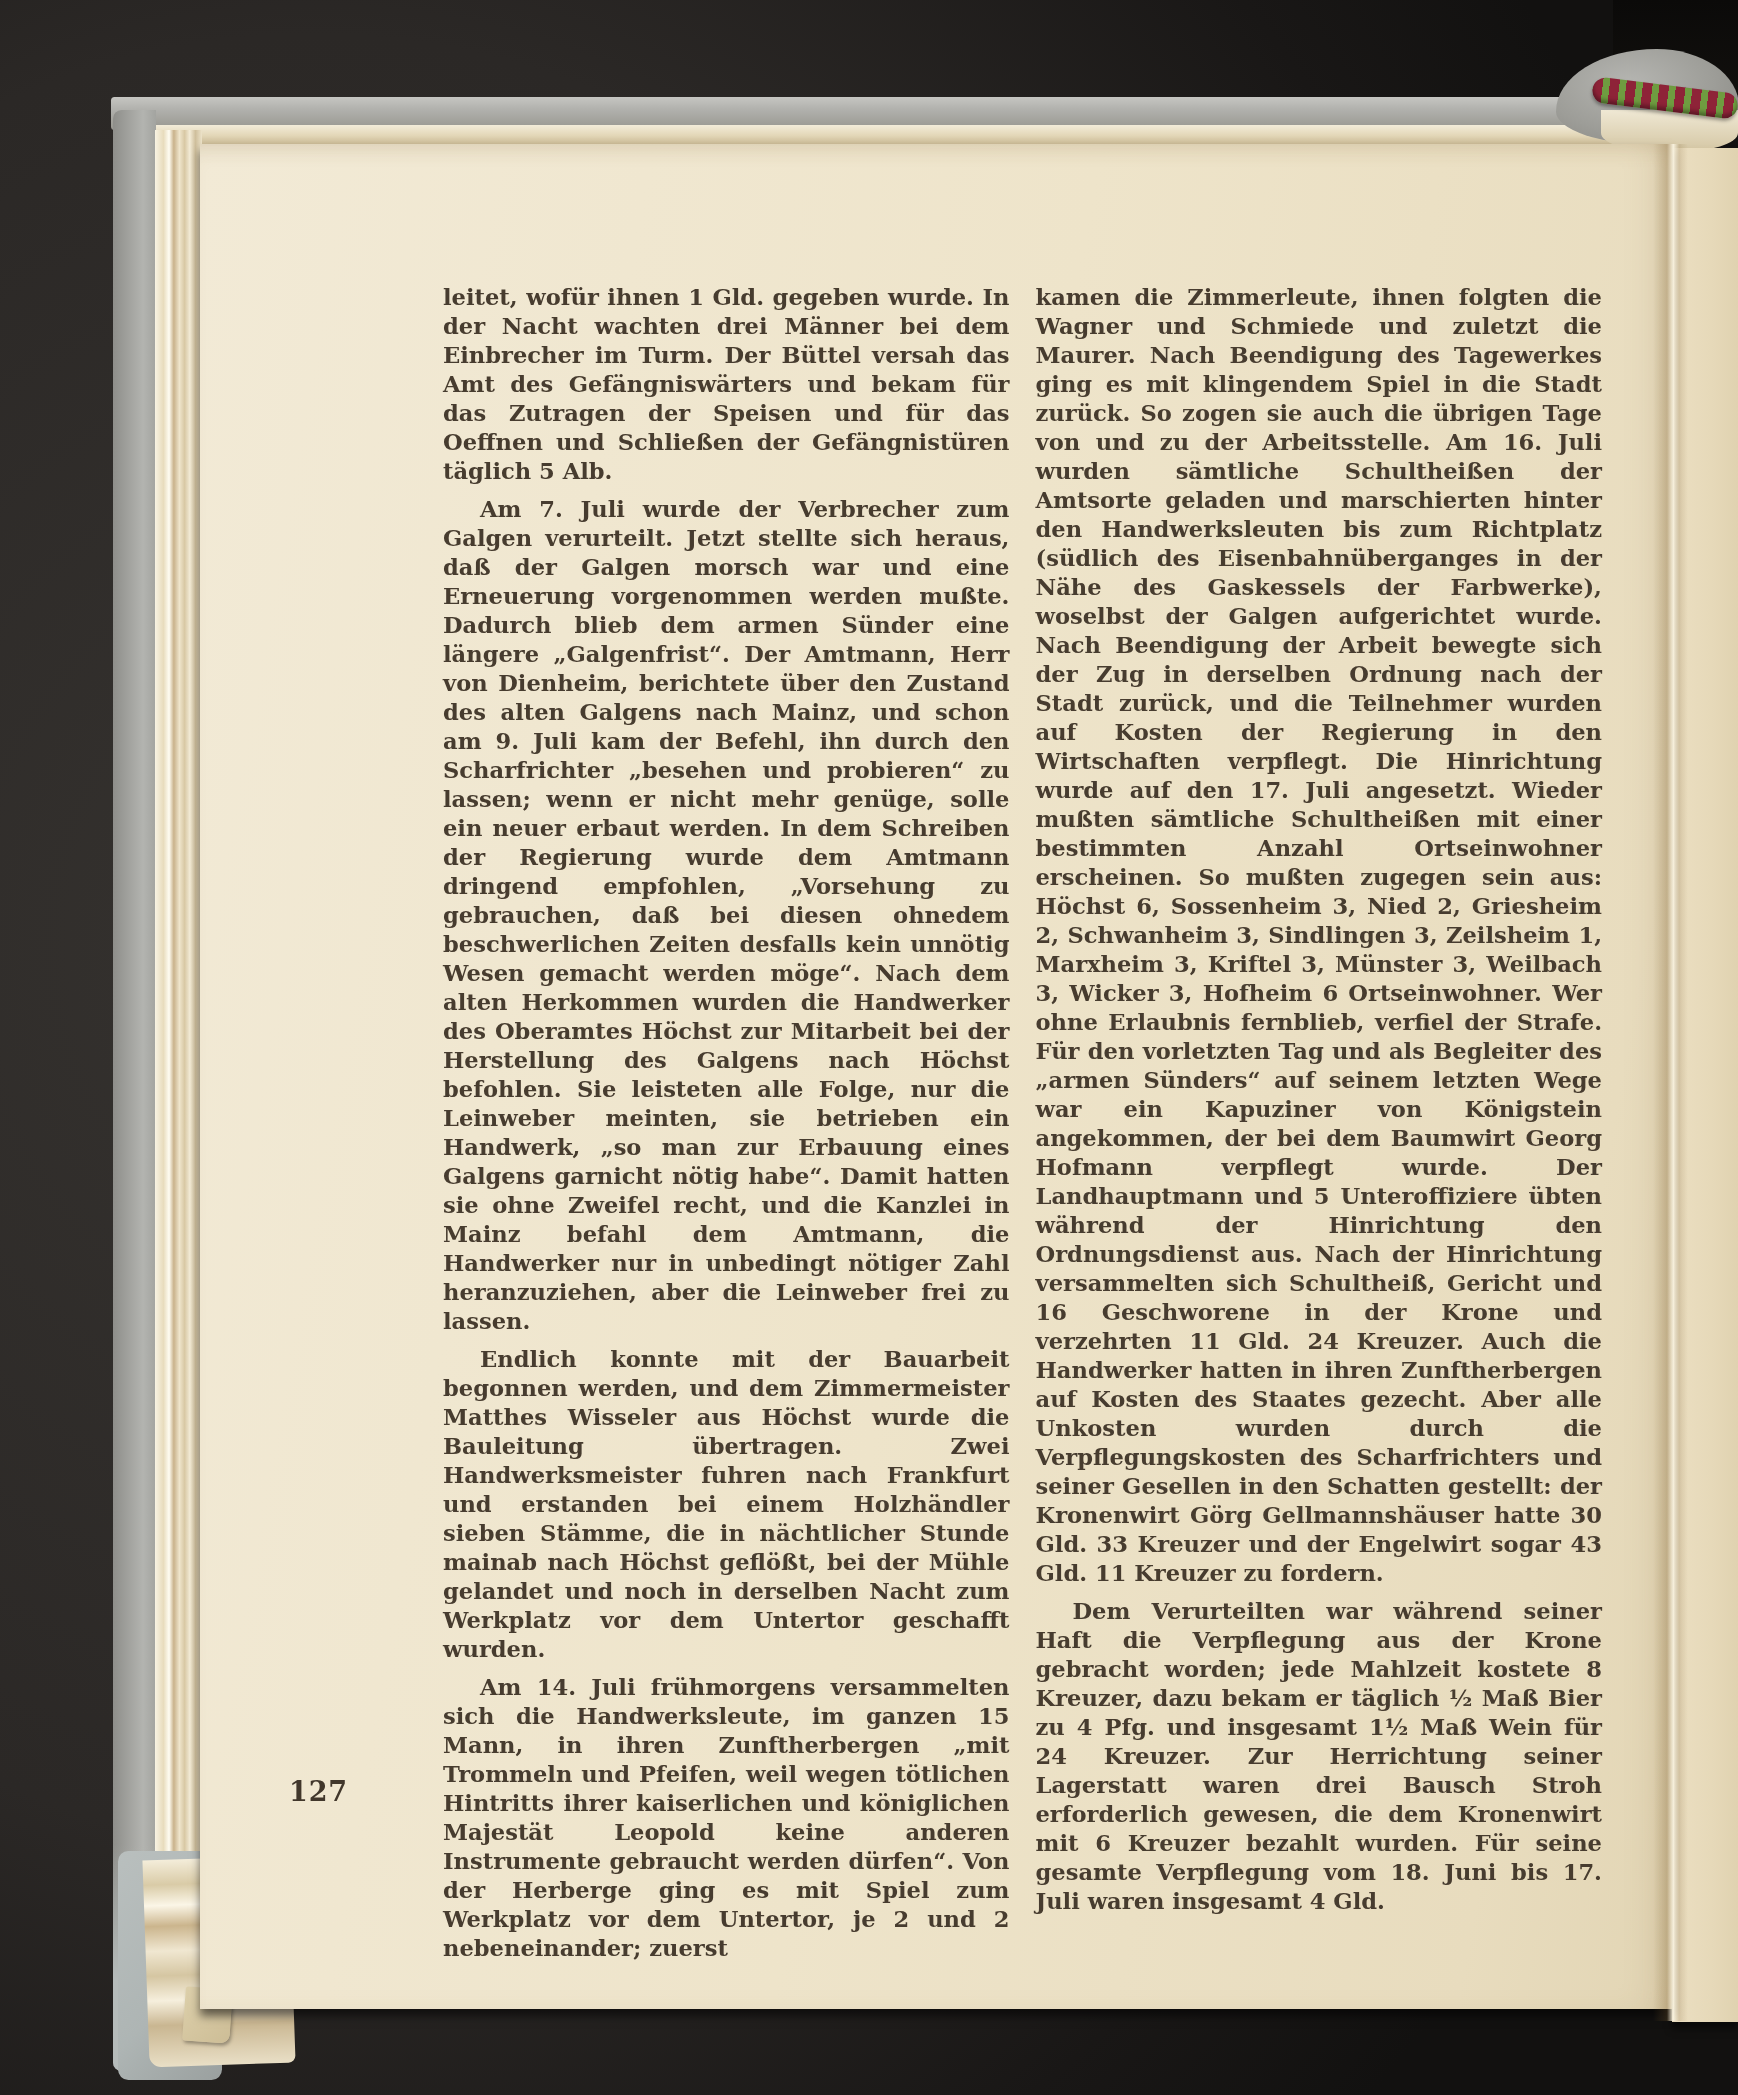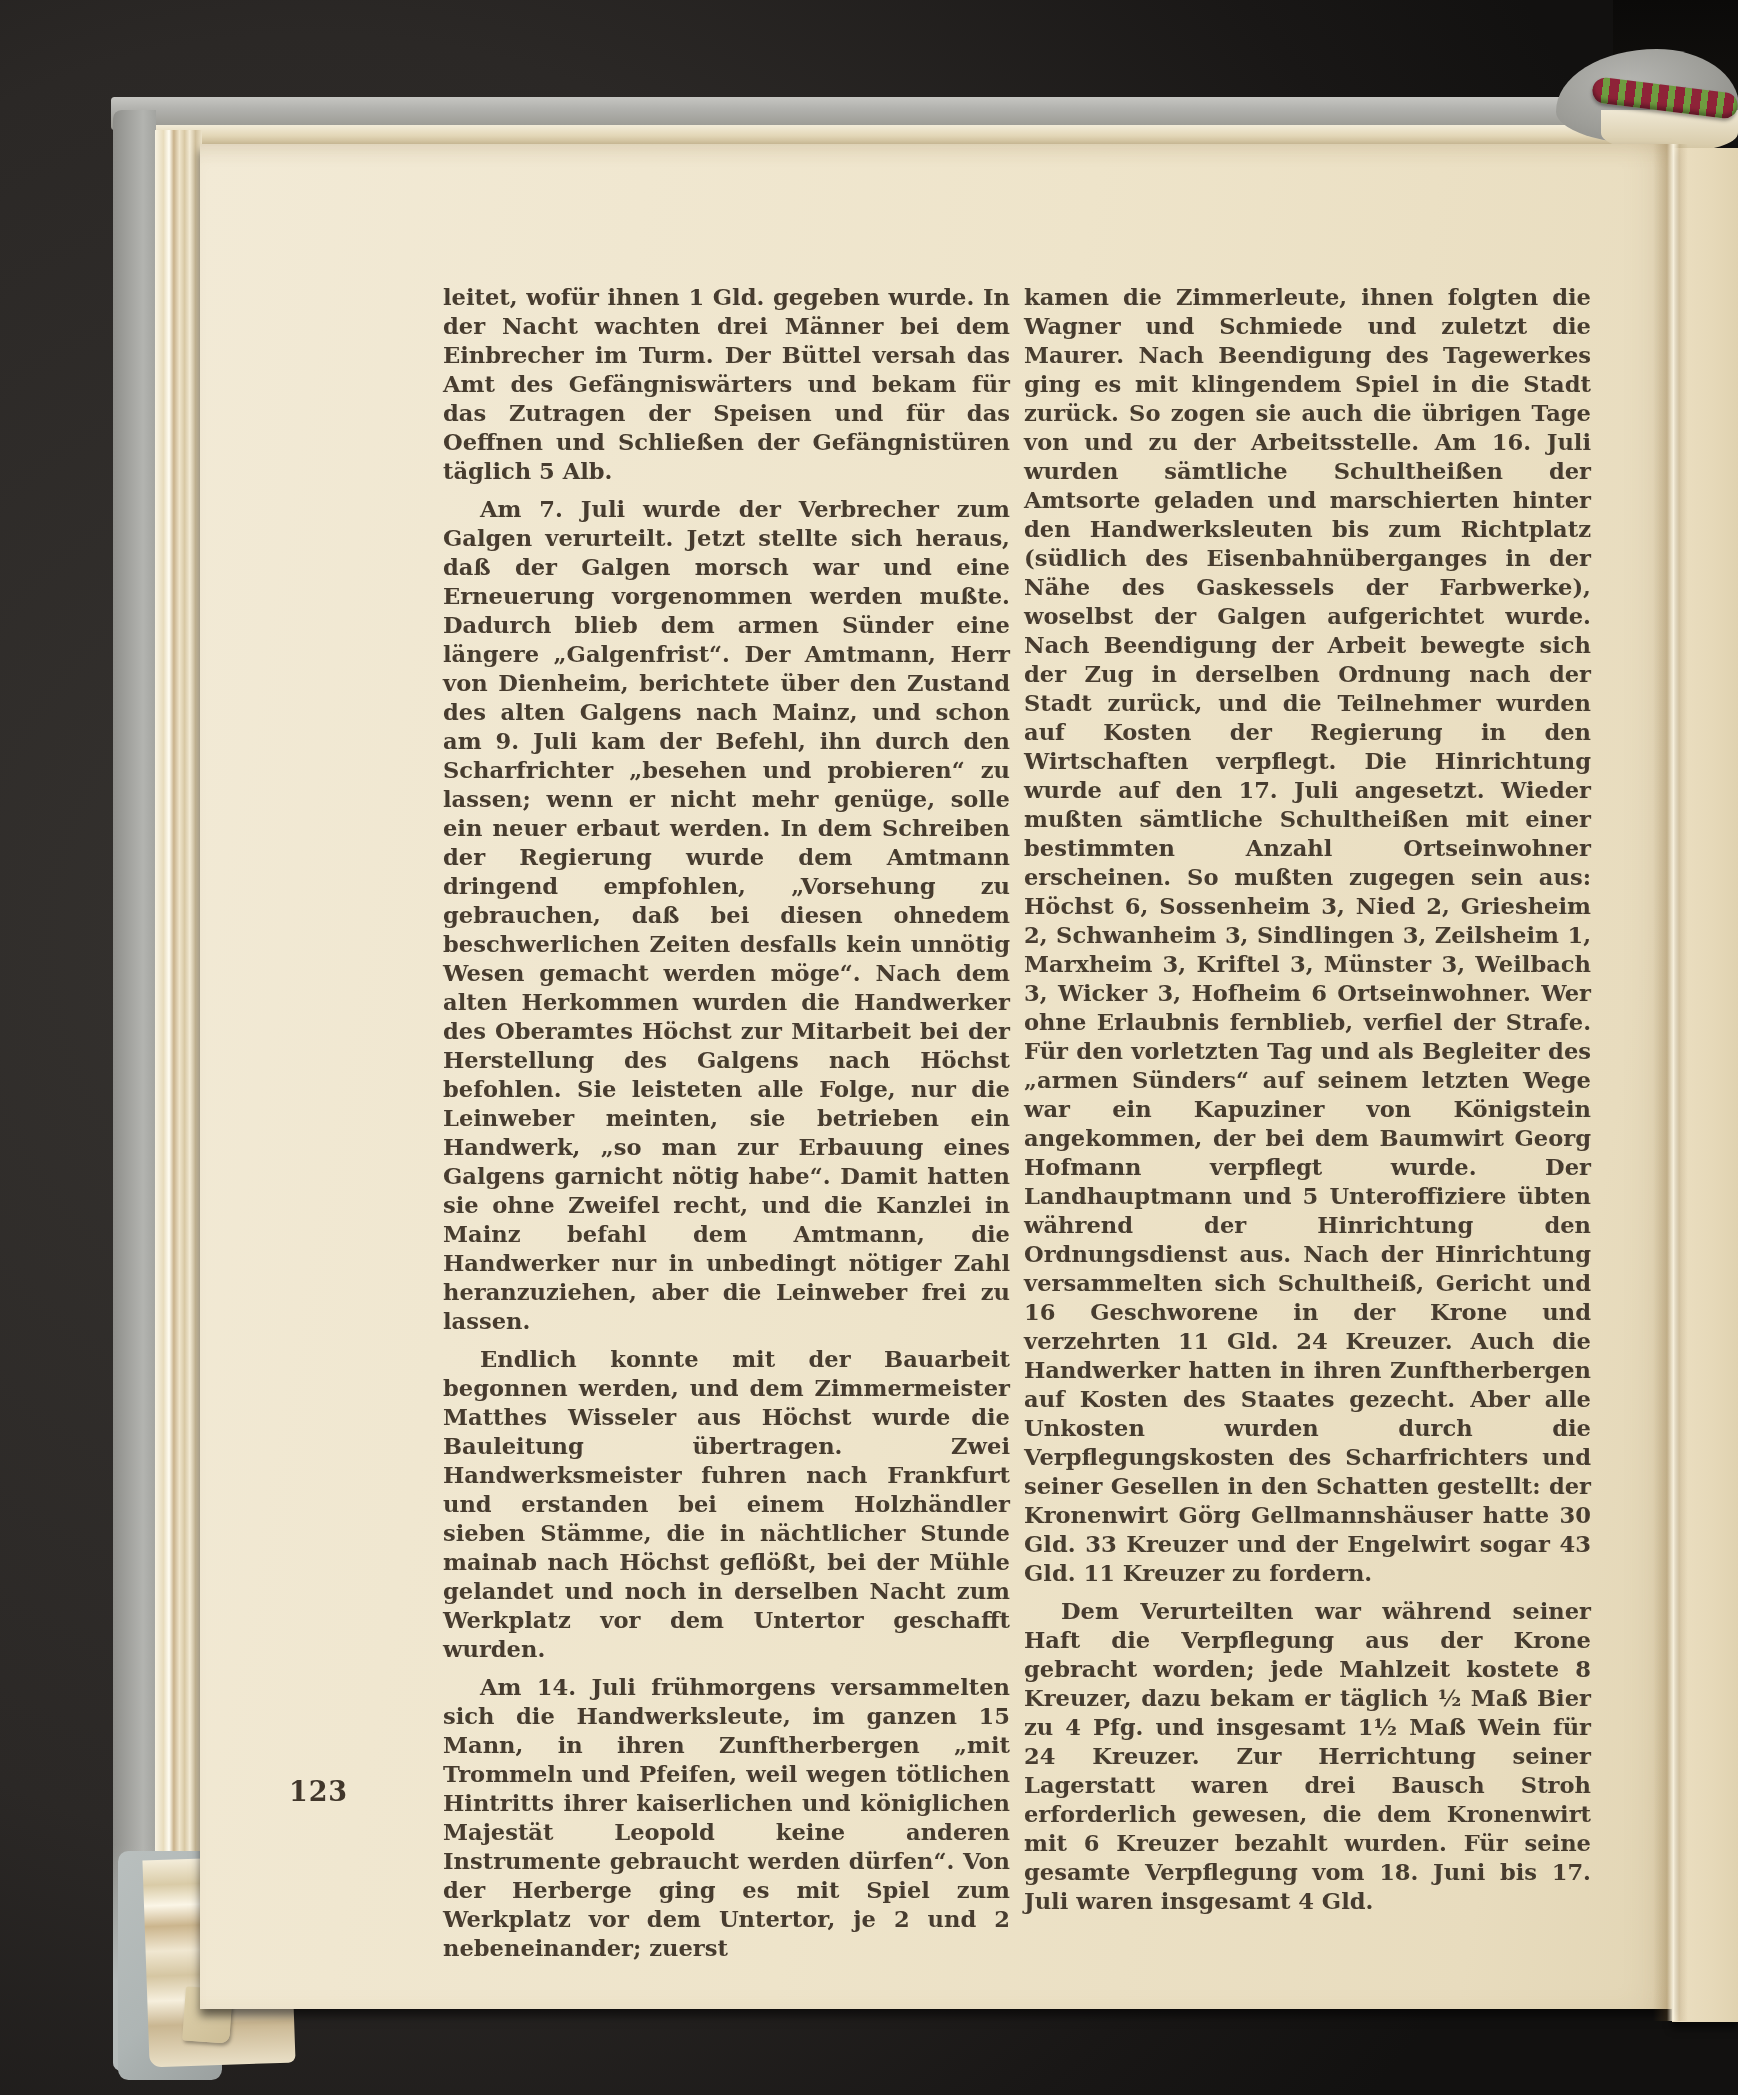--- a/index.html
+++ b/index.html
@@ -56,21 +56,21 @@
     transform:rotate(-2deg);
     background:linear-gradient(180deg,
       #f4edda 0%,#d9cba7 12%,#fbf6e7 22%,#cbb58d 32%,#f0e7d1 44%,
       #d5c6a2 56%,#f6efdd 68%,#c9b691 80%,#e9dfc6 100%);
     border-radius:0 0 7px 12px;}
   .dogear{position:absolute;left:184px;top:1988px;width:47px;height:54px;
     transform:rotate(4deg);
     background:linear-gradient(135deg,#ddd0ab,#cdbd96);
     border-radius:2.6px 2.6px 8.7px 2.6px;box-shadow:1.7px 2.6px 3.5px rgba(0,0,0,.3);}
   
-  .text-area{position:absolute;left:243px;top:139px;width:1159px;display:flex;gap:14px;}
+  .text-area{position:absolute;left:243px;top:139px;width:1159px;display:flex;gap:26px;}
   .col{width:567px;
     font-weight:bold;font-size:22.6px;line-height:29px;
     color:#473c2f;text-align:justify;
     text-rendering:optimizeLegibility;}
   .para{margin:0;}
   .para + .para{margin-top:9px;}
   .para.indent{text-indent:37px;}
   .page-num{position:absolute;left:89px;top:1632px;
     font-weight:bold;font-size:27px;color:#41372b;letter-spacing:0.9px;}
 </style>
@@ -98,19 +98,19 @@
           <p class="para">leitet, wofür ihnen 1 Gld. gegeben wurde. In der Nacht wachten drei Männer bei dem Einbrecher im Turm. Der Büttel versah das Amt des Gefängniswärters und bekam für das Zutragen der Speisen und für das Oeffnen und Schließen der Gefängnistüren täglich 5 Alb.</p>
           <p class="para indent">Am 7. Juli wurde der Verbrecher zum Galgen verurteilt. Jetzt stellte sich heraus, daß der Galgen morsch war und eine Erneuerung vorgenommen werden mußte. Dadurch blieb dem armen Sünder eine längere „Galgenfrist“. Der Amtmann, Herr von Dienheim, berichtete über den Zustand des alten Galgens nach Mainz, und schon am 9. Juli kam der Befehl, ihn durch den Scharfrichter „besehen und probieren“ zu lassen; wenn er nicht mehr genüge, solle ein neuer erbaut werden. In dem Schreiben der Regierung wurde dem Amtmann dringend empfohlen, „Vorsehung zu gebrauchen, daß bei diesen ohnedem beschwerlichen Zeiten desfalls kein unnötig Wesen gemacht werden möge“. Nach dem alten Herkommen wurden die Handwerker des Oberamtes Höchst zur Mitarbeit bei der Herstellung des Galgens nach Höchst befohlen. Sie leisteten alle Folge, nur die Leinweber meinten, sie betrieben ein Handwerk, „so man zur Erbauung eines Galgens garnicht nötig habe“. Damit hatten sie ohne Zweifel recht, und die Kanzlei in Mainz befahl dem Amtmann, die Handwerker nur in unbedingt nötiger Zahl heranzuziehen, aber die Leinweber frei zu lassen.</p>
           <p class="para indent">Endlich konnte mit der Bauarbeit begonnen werden, und dem Zimmermeister Matthes Wisseler aus Höchst wurde die Bauleitung übertragen. Zwei Handwerksmeister fuhren nach Frankfurt und erstanden bei einem Holzhändler sieben Stämme, die in nächtlicher Stunde mainab nach Höchst geflößt, bei der Mühle gelandet und noch in derselben Nacht zum Werkplatz vor dem Untertor geschafft wurden.</p>
           <p class="para indent">Am 14. Juli frühmorgens versammelten sich die Handwerksleute, im ganzen 15 Mann, in ihren Zunftherbergen „mit Trommeln und Pfeifen, weil wegen tötlichen Hintritts ihrer kaiserlichen und königlichen Majestät Leopold keine anderen Instrumente gebraucht werden dürfen“. Von der Herberge ging es mit Spiel zum Werkplatz vor dem Untertor, je 2 und 2 nebeneinander; zuerst</p>
         </div>
       <div class="col">
           <p class="para">kamen die Zimmerleute, ihnen folgten die Wagner und Schmiede und zuletzt die Maurer. Nach Beendigung des Tagewerkes ging es mit klingendem Spiel in die Stadt zurück. So zogen sie auch die übrigen Tage von und zu der Arbeitsstelle. Am 16. Juli wurden sämtliche Schultheißen der Amtsorte geladen und marschierten hinter den Handwerksleuten bis zum Richtplatz (südlich des Eisenbahnüberganges in der Nähe des Gaskessels der Farbwerke), woselbst der Galgen aufgerichtet wurde. Nach Beendigung der Arbeit bewegte sich der Zug in derselben Ordnung nach der Stadt zurück, und die Teilnehmer wurden auf Kosten der Regierung in den Wirtschaften verpflegt. Die Hinrichtung wurde auf den 17. Juli angesetzt. Wieder mußten sämtliche Schultheißen mit einer bestimmten Anzahl Ortseinwohner erscheinen. So mußten zugegen sein aus: Höchst 6, Sossenheim 3, Nied 2, Griesheim 2, Schwanheim 3, Sindlingen 3, Zeilsheim 1, Marxheim 3, Kriftel 3, Münster 3, Weilbach 3, Wicker 3, Hofheim 6 Ortseinwohner. Wer ohne Erlaubnis fernblieb, verfiel der Strafe. Für den vorletzten Tag und als Begleiter des „armen Sünders“ auf seinem letzten Wege war ein Kapuziner von Königstein angekommen, der bei dem Baumwirt Georg Hofmann verpflegt wurde. Der Landhauptmann und 5 Unteroffiziere übten während der Hinrichtung den Ordnungsdienst aus. Nach der Hinrichtung versammelten sich Schultheiß, Gericht und 16 Geschworene in der Krone und verzehrten 11 Gld. 24 Kreuzer. Auch die Handwerker hatten in ihren Zunftherbergen auf Kosten des Staates gezecht. Aber alle Unkosten wurden durch die Verpflegungskosten des Scharfrichters und seiner Gesellen in den Schatten gestellt: der Kronenwirt Görg Gellmannshäuser hatte 30 Gld. 33 Kreuzer und der Engelwirt sogar 43 Gld. 11 Kreuzer zu fordern.</p>
           <p class="para indent">Dem Verurteilten war während seiner Haft die Verpflegung aus der Krone gebracht worden; jede Mahlzeit kostete 8 Kreuzer, dazu bekam er täglich ½ Maß Bier zu 4 Pfg. und insgesamt 1½ Maß Wein für 24 Kreuzer. Zur Herrichtung seiner Lagerstatt waren drei Bausch Stroh erforderlich gewesen, die dem Kronenwirt mit 6 Kreuzer bezahlt wurden. Für seine gesamte Verpflegung vom 18. Juni bis 17. Juli waren insgesamt 4 Gld.</p>
         </div>
     </div>
-    <div class="page-num">123</div>
+    <div class="page-num">127</div>
   </div>
 
   <div class="gutter"></div>
 
 </div>
 
 
 </body></html>

